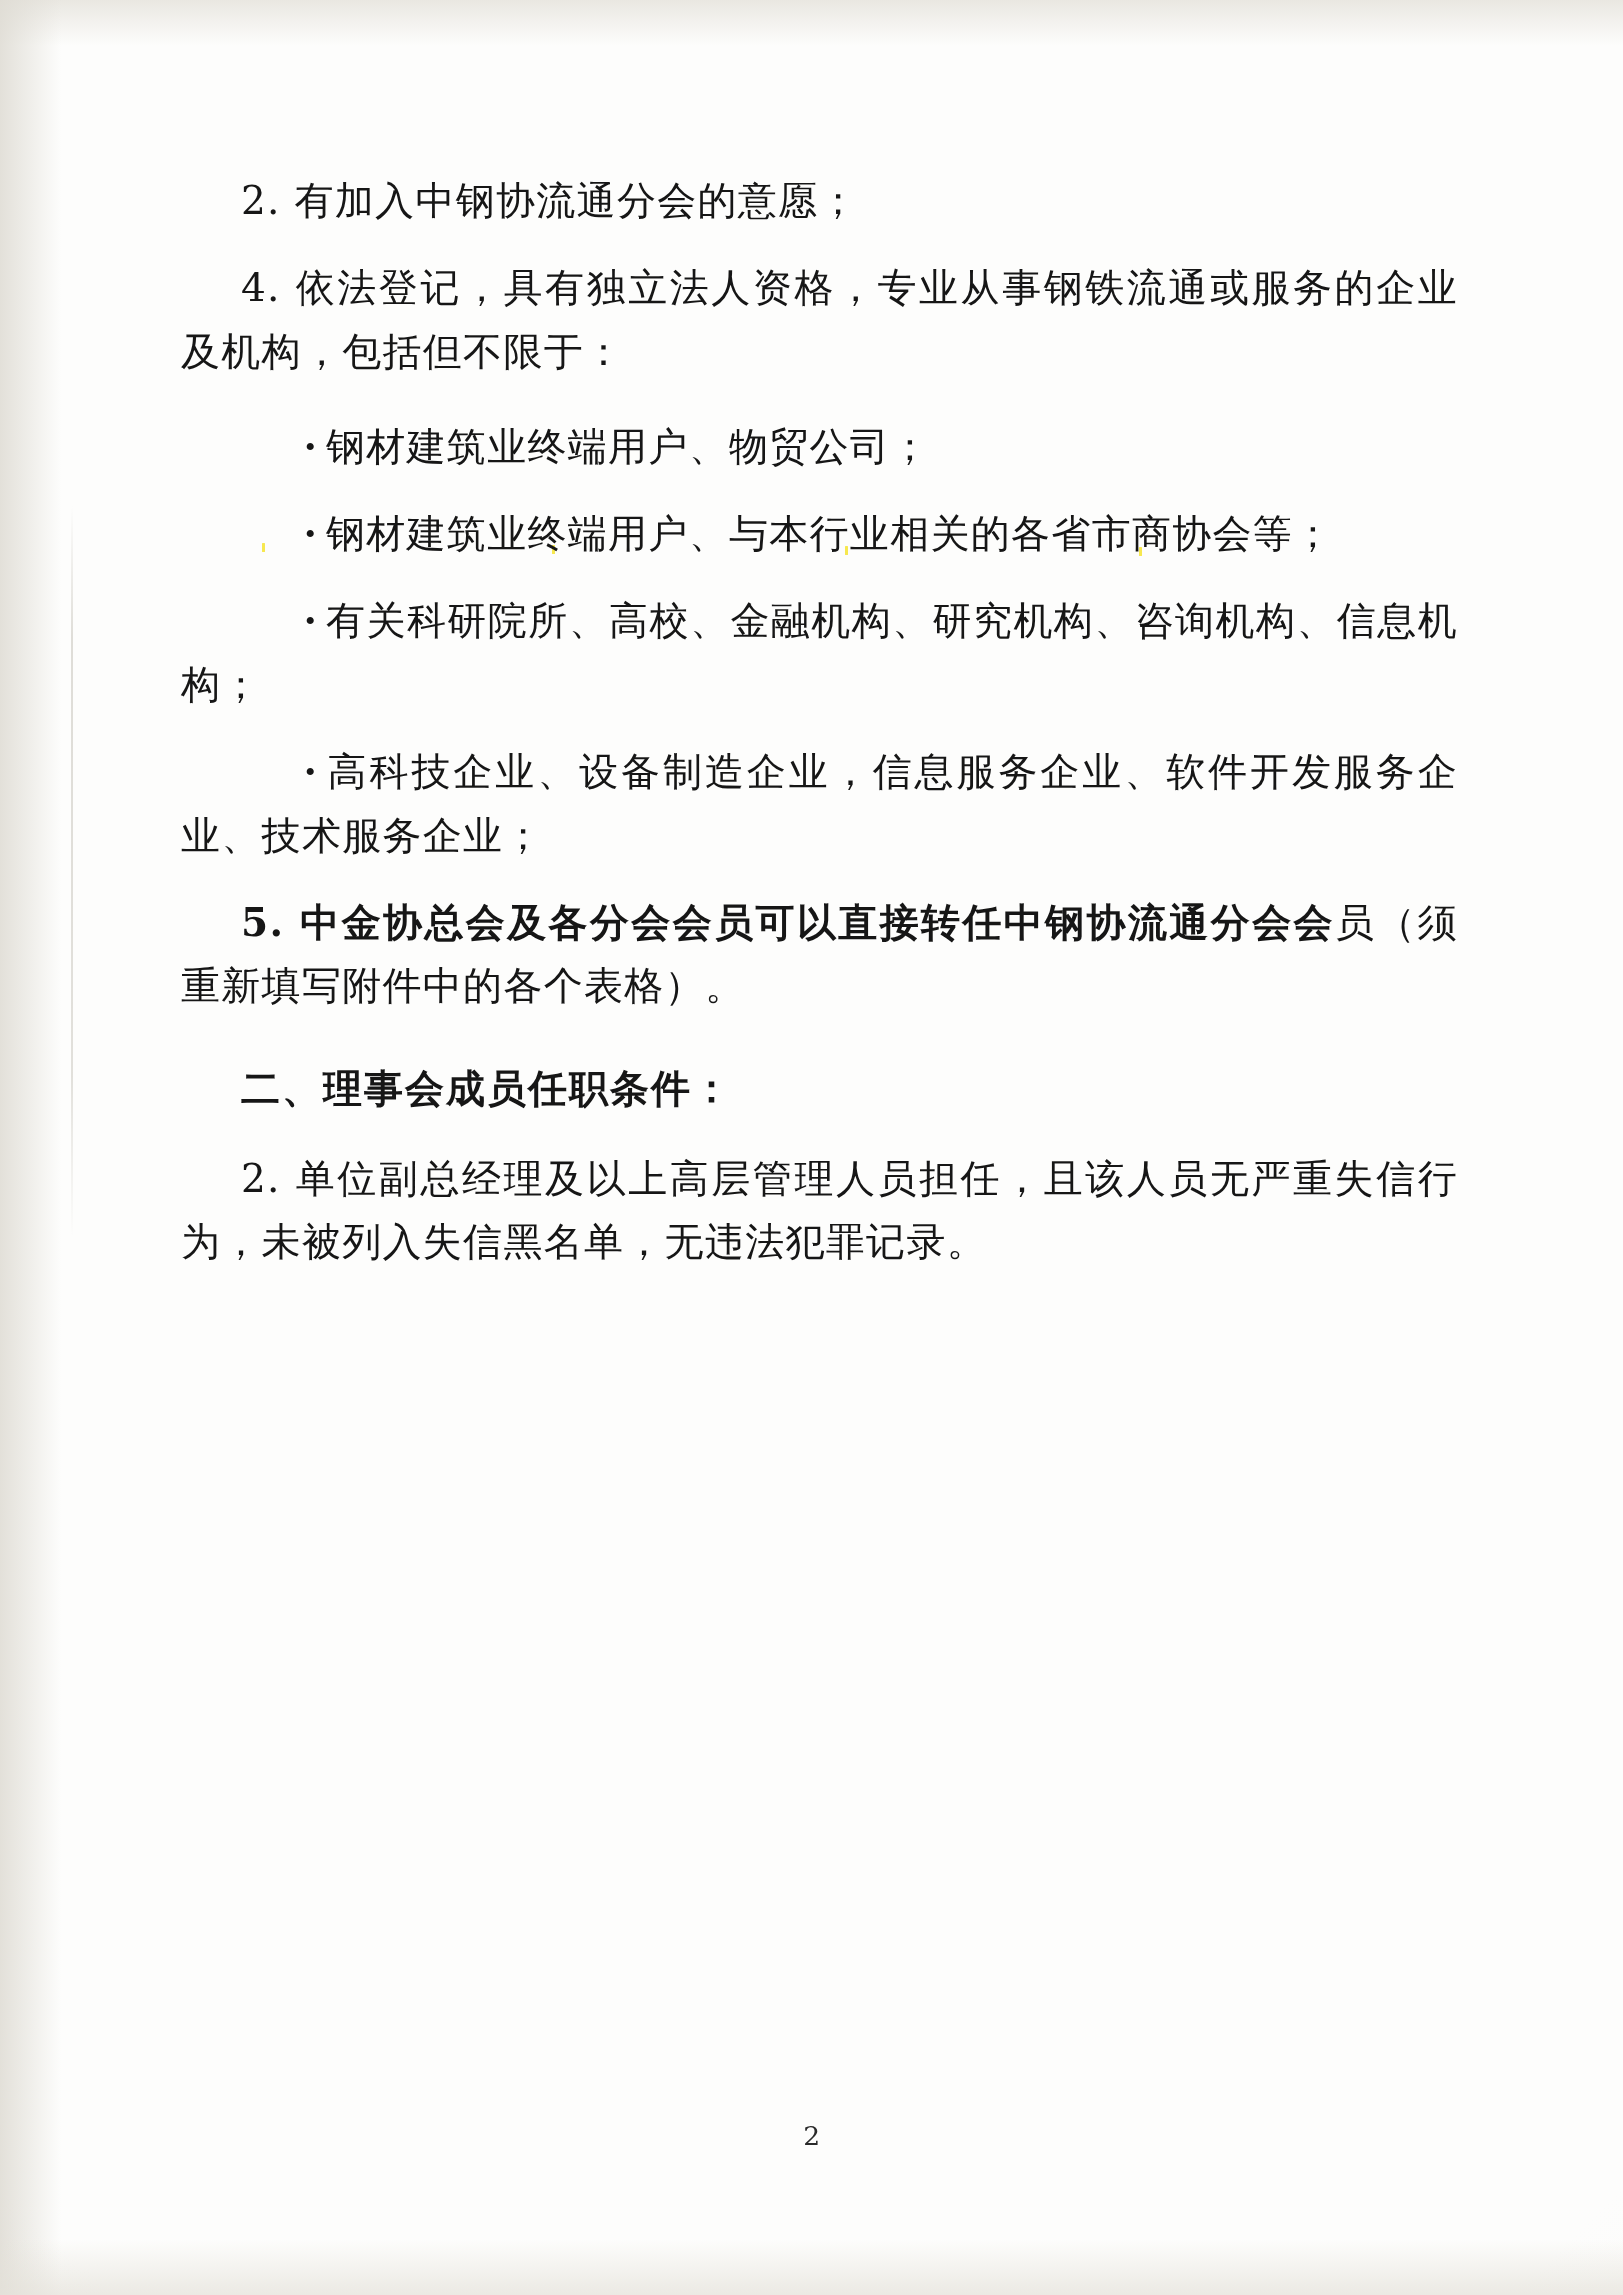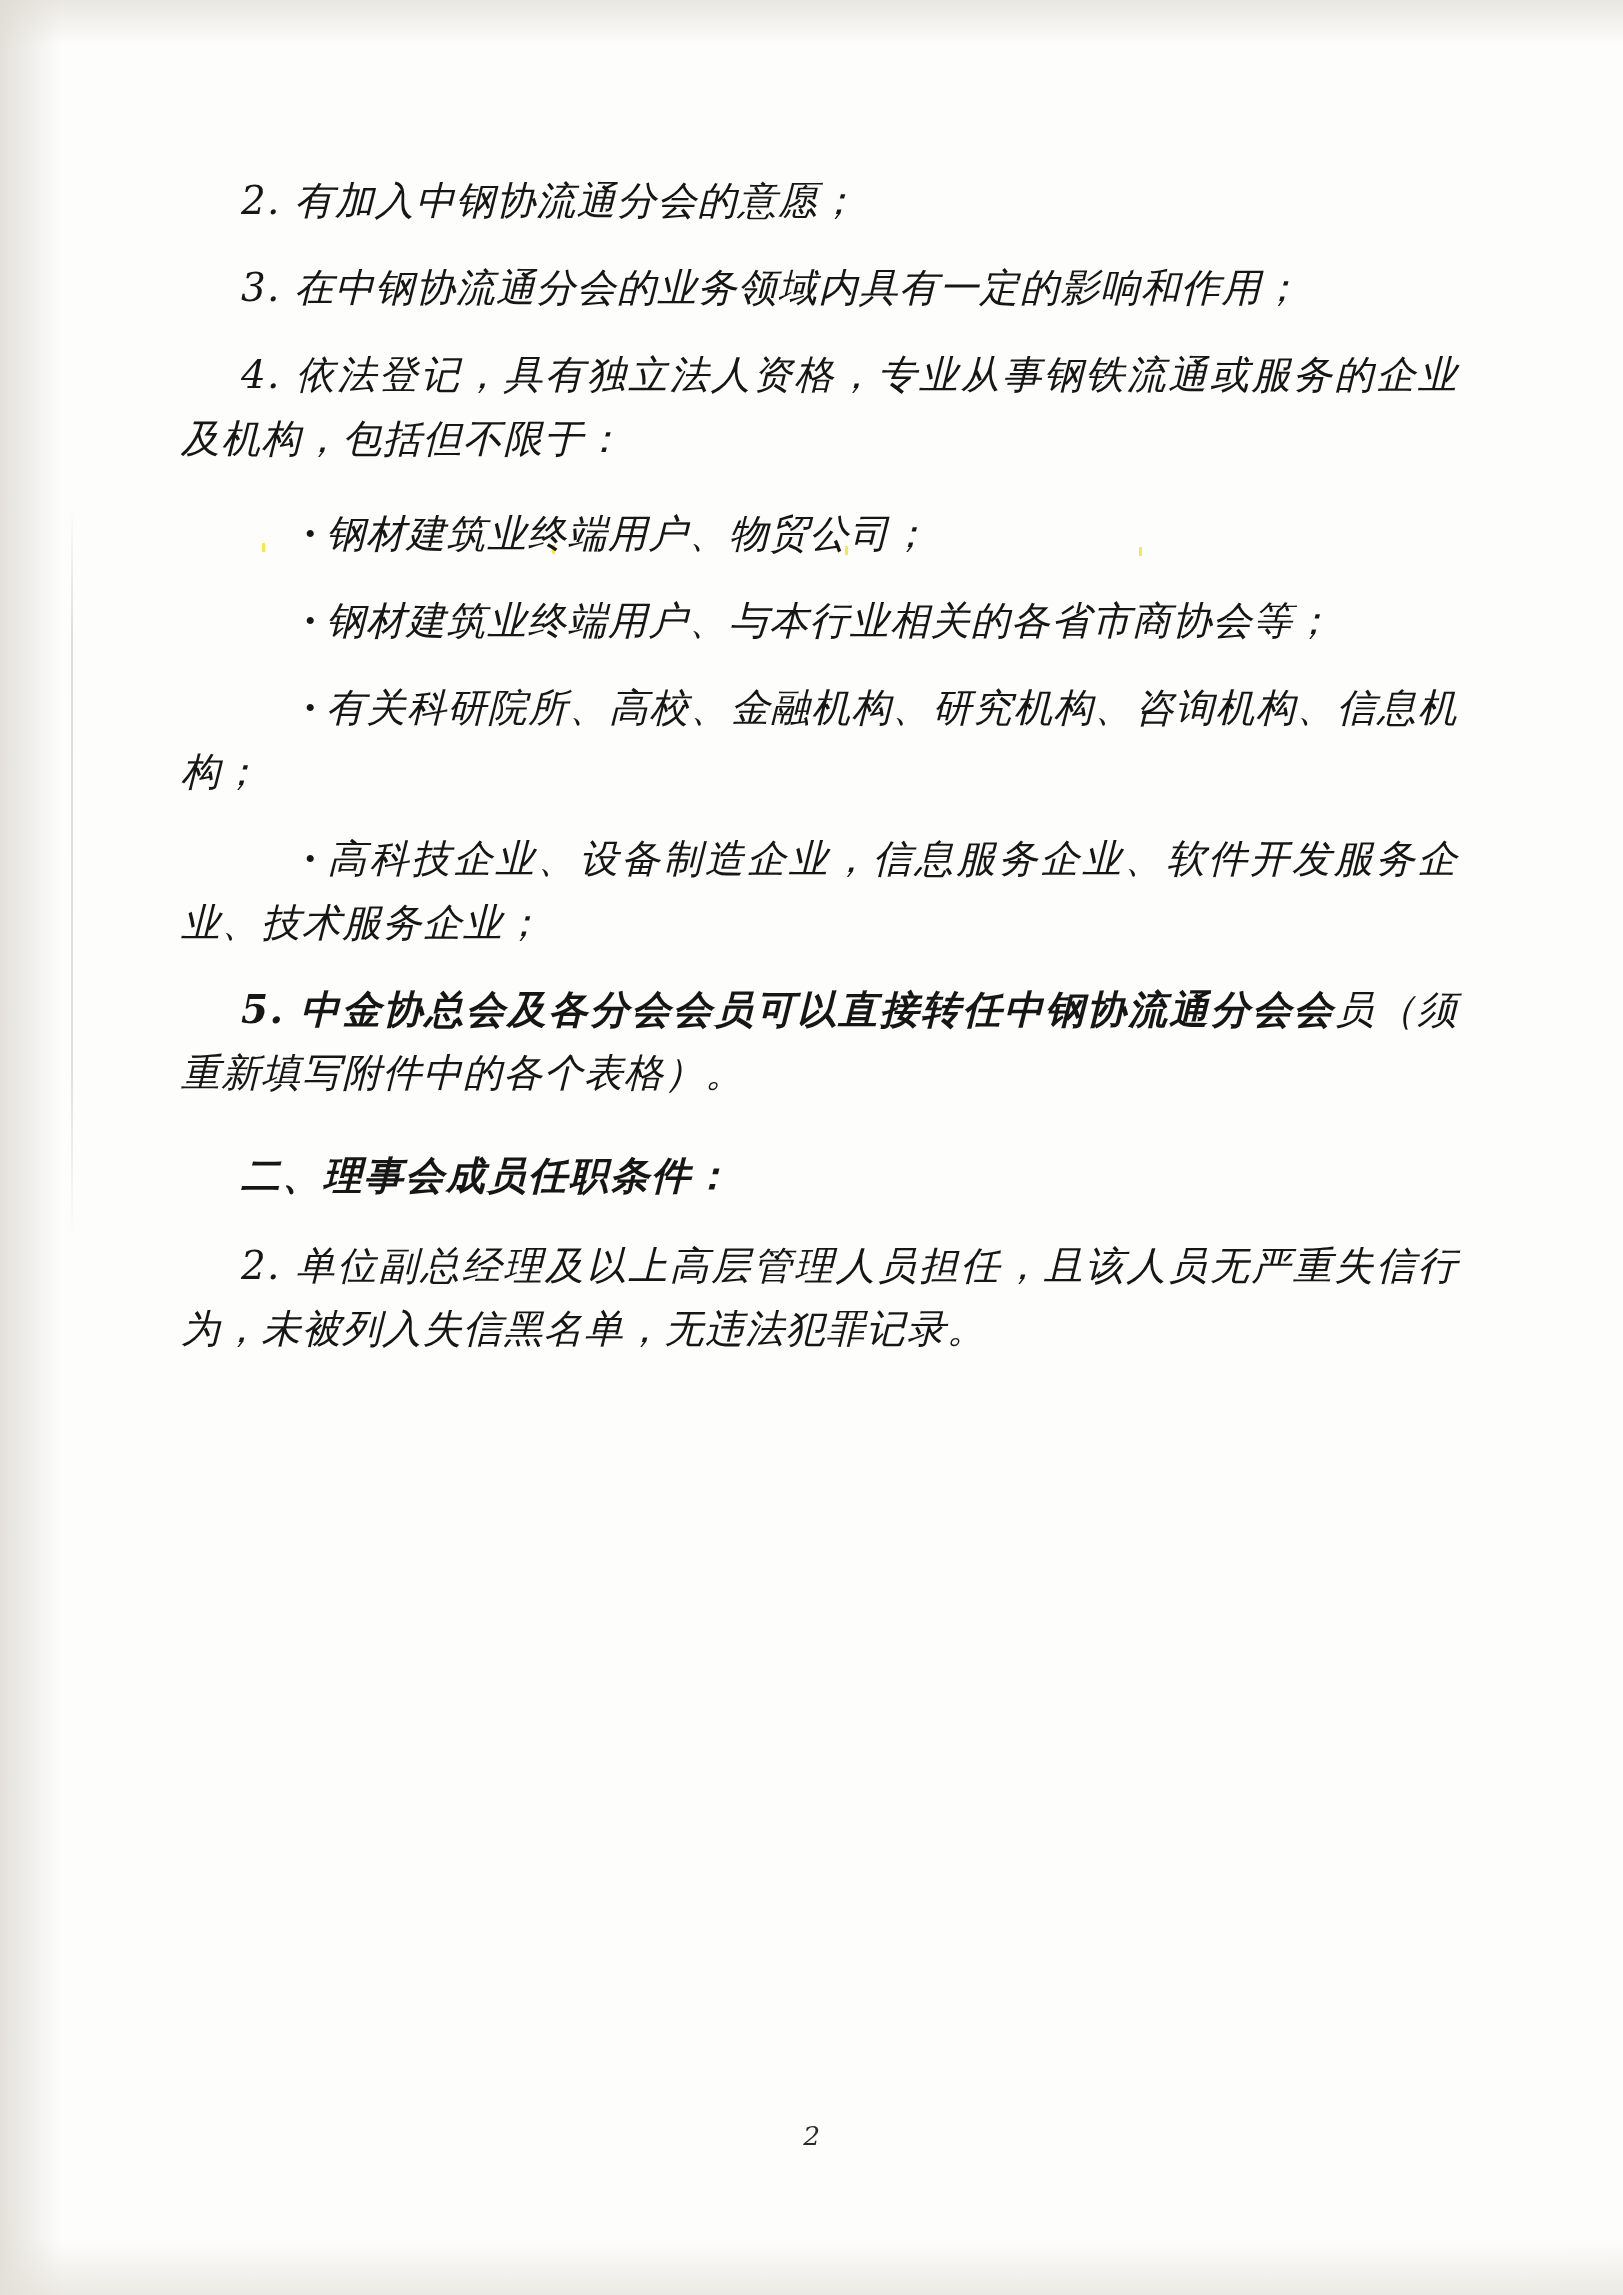--- a/index.html
+++ b/index.html
@@ -9,21 +9,20 @@
   }
 
   .page {
     position: relative;
     width: 1624px;
     height: 2295px;
     background: #fdfdfc;
     overflow: hidden;
     font-family: "DejaVu Serif", "Liberation Serif", serif;
     color: #141414;
-    font-style: italic;
   }
 
   
   .scan-tint {
     position: absolute;
     inset: 0;
     pointer-events: none;
     background:
       radial-gradient(ellipse 140% 120% at 50% 45%,
         rgba(255,255,255,0) 55%,
@@ -148,21 +147,20 @@
 
   <div class="tick" style="left:262px; top:543px;"></div>
   <div class="tick" style="left:552px; top:545px;"></div>
   <div class="tick" style="left:845px; top:546px;"></div>
   <div class="tick" style="left:1139px; top:547px;"></div>
 
   <div class="body-text">
 
     <p class="para indent">2. 有加入中钢协流通分会的意愿；</p>
 
-    <p class="para indent">3. 在中钢协流通分会的业务领域内具有一定的影响和作用；</p>
 
     <p class="para indent gap-large">4. 依法登记，具有独立法人资格，专业从事钢铁流通或服务的企业及机构，包括但不限于：</p>
 
     <p class="para bullet"><span class="bullet-dot">•</span><span>钢材建筑业终端用户、物贸公司；</span></p>
 
 
     <p class="para bullet"><span class="bullet-dot">•</span><span>钢材建筑业终端用户、与本行业相关的各省市商协会等；</span></p>
 
     <p class="para bullet"><span class="bullet-dot">•</span><span>有关科研院所、高校、金融机构、研究机构、咨询机构、信息机构；</span></p>
 

